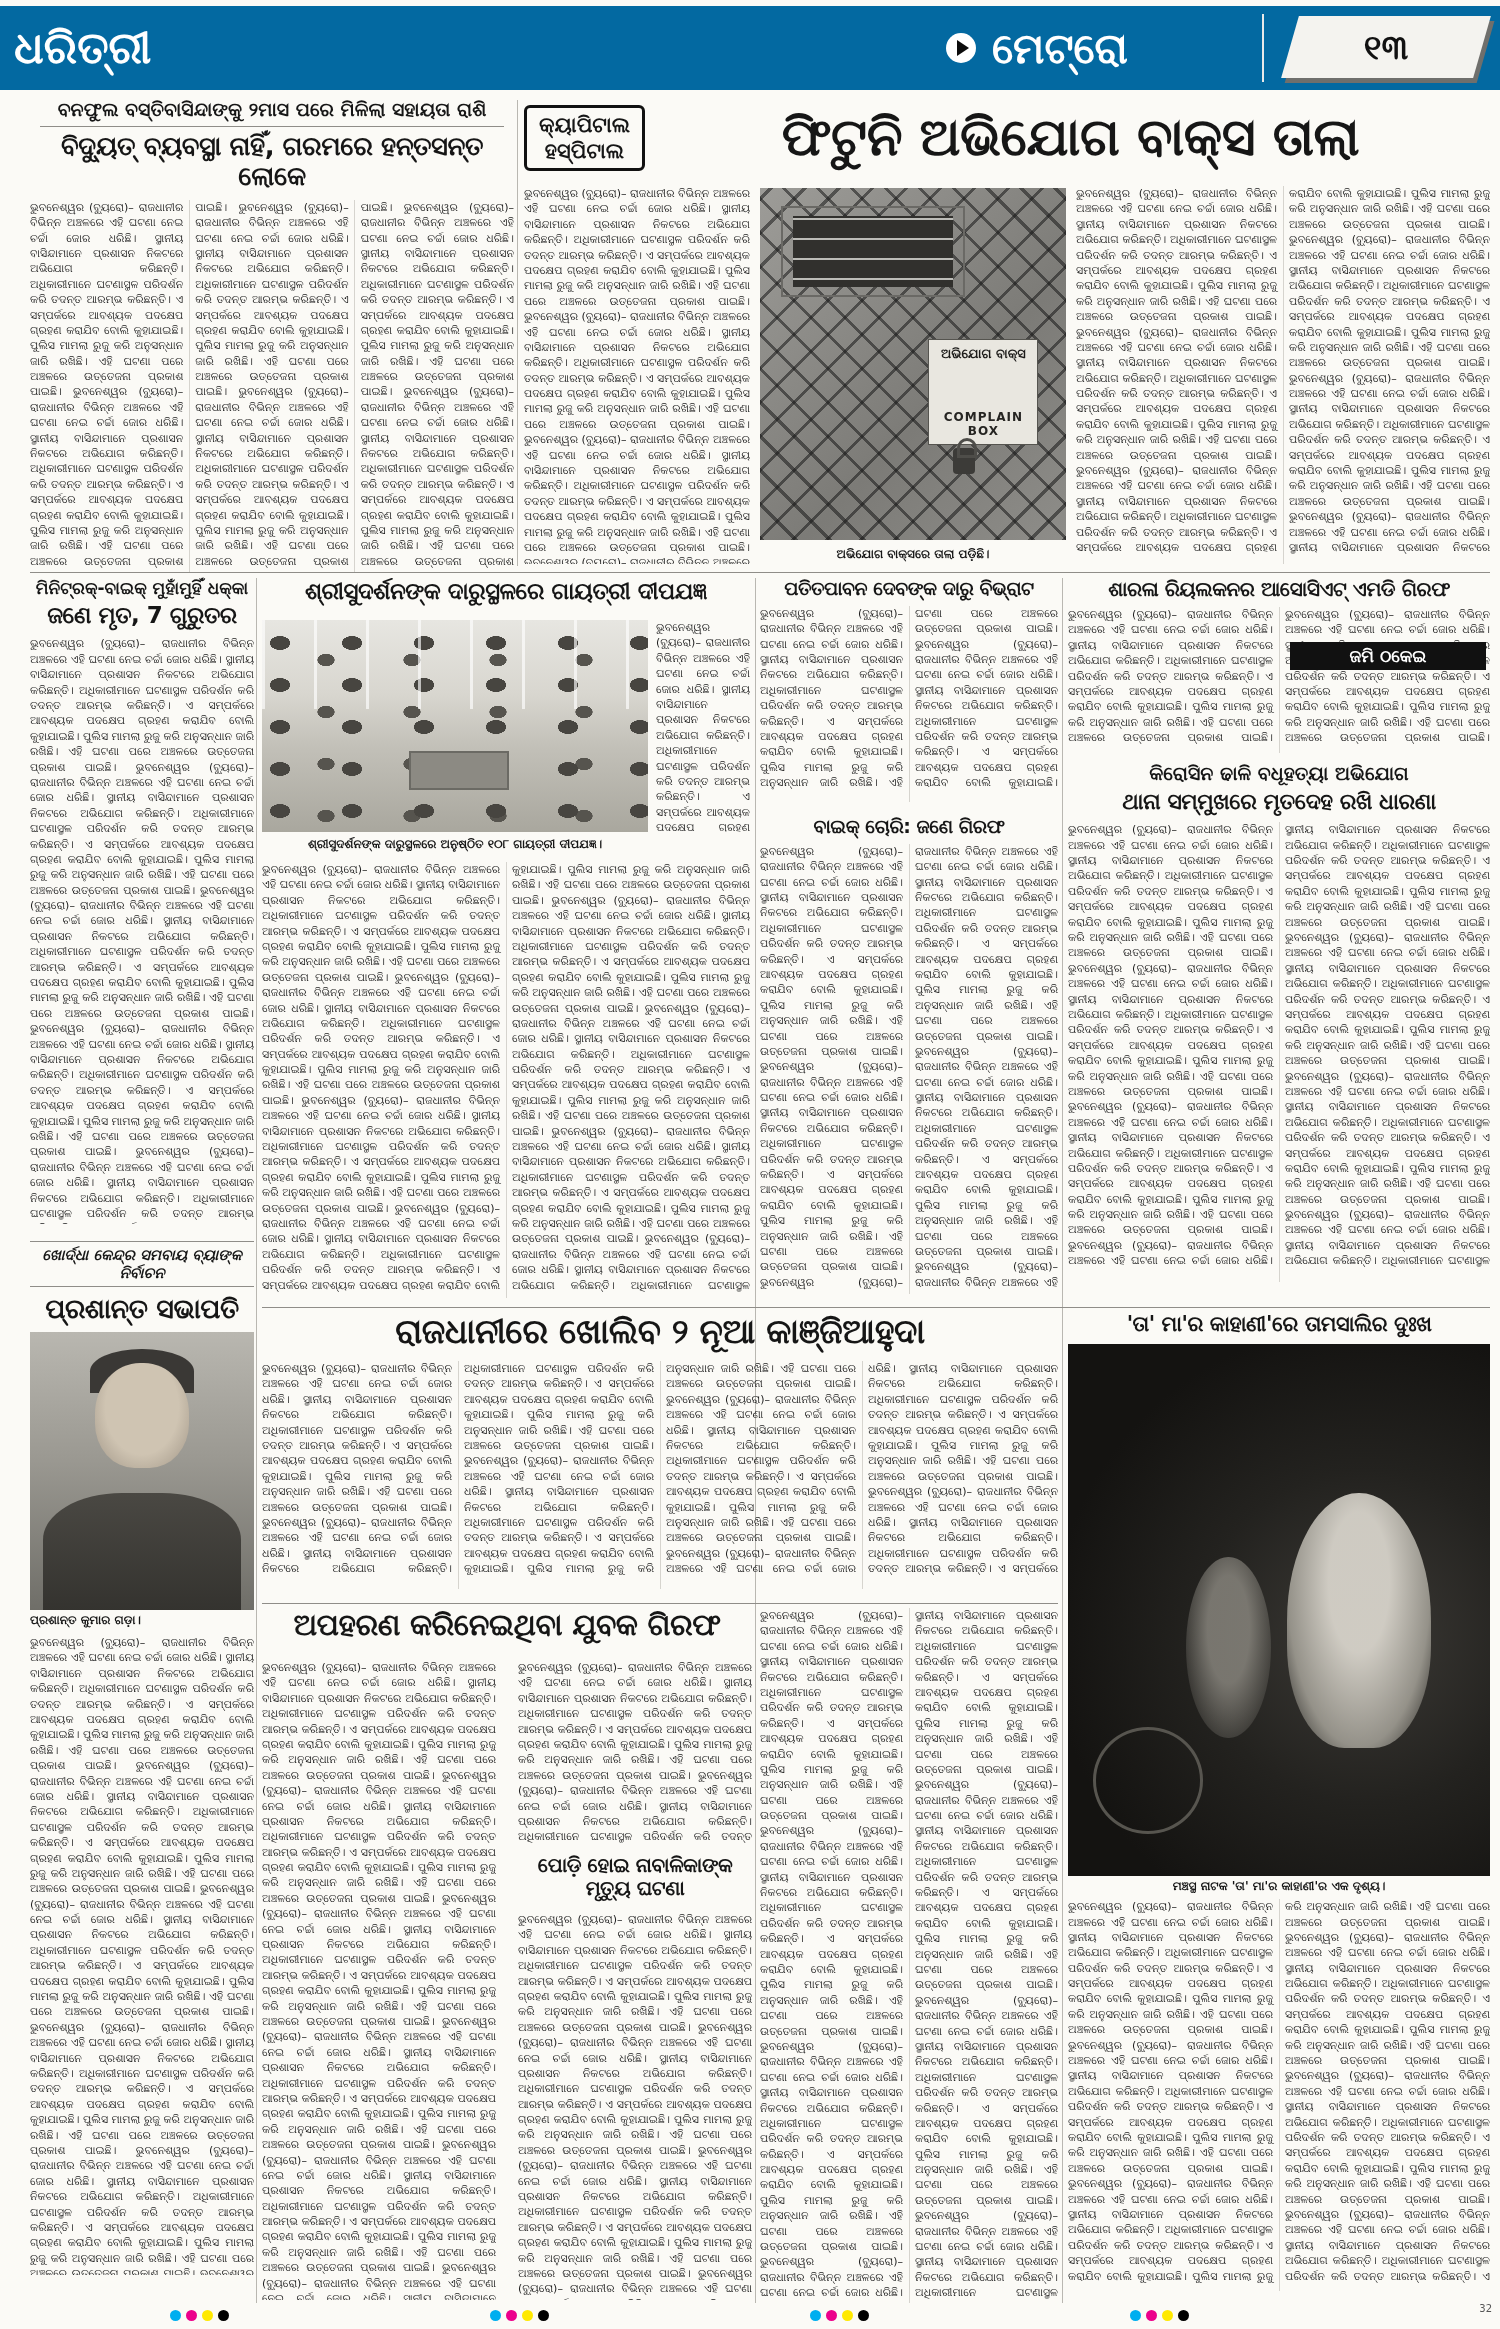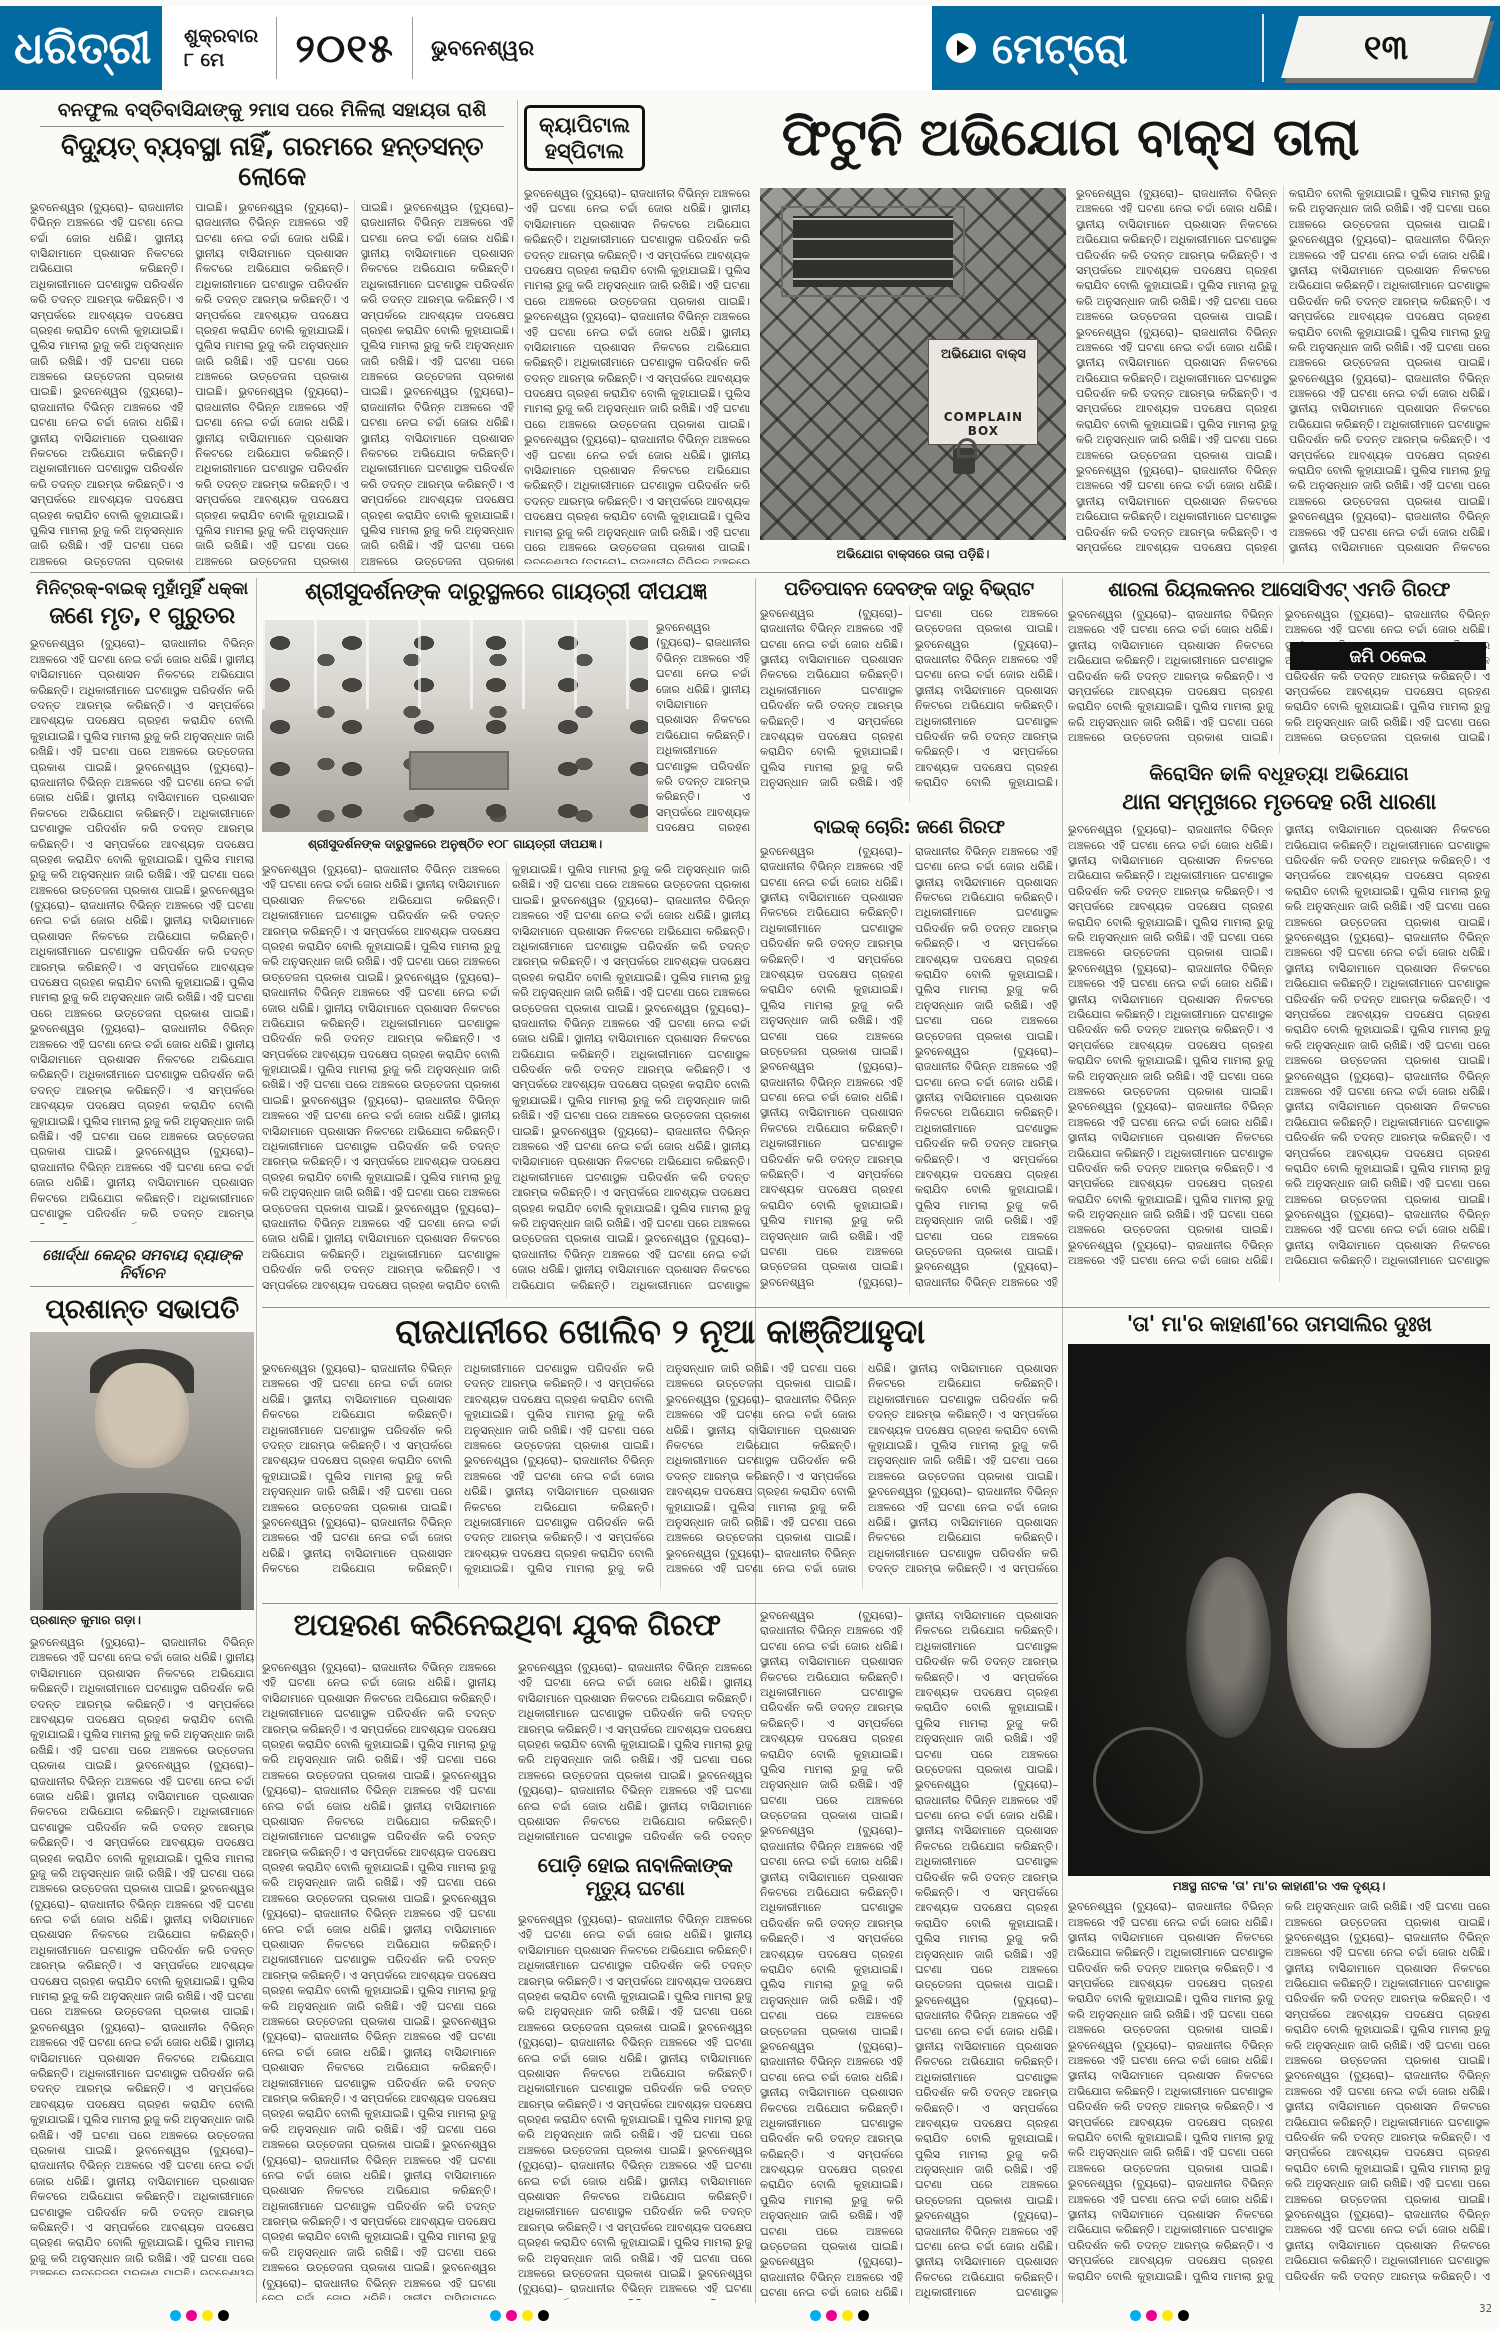--- a/index.html
+++ b/index.html
@@ -77,30 +77,20 @@
   .reg-group { position:absolute; top:2310px; display:flex; }
   .page-mark { position:absolute; top:2303px; right:8px; font-size:10px; color:#555; }
 </style>
 </head>
 <body>
 
 <div class="sheet">
 
   <header class="abs masthead" style="left:0; top:6px; width:1500px; height:84px;">
     <div class="logo">ଧରିତ୍ରୀ</div>
-    <div class="mid-panel">
-      <div class="date-stack">
-        <div>ଶୁକ୍ରବାର</div>
-        <div>୮ ମେ</div>
-      </div>
-      <div class="vdiv"></div>
-      <div class="year">୨୦୧୫</div>
-      <div class="vdiv"></div>
-      <div class="city">ଭୁବନେଶ୍ୱର</div>
-    </div>
     <div class="metro-block">
       <span class="play-icon"></span>
       <span class="section-name">ମେଟ୍ରୋ</span>
     </div>
     <div class="metro-divider"></div>
     <div class="page-ribbon">
       <span>୧୩</span>
     </div>
   </header>
 
@@ -135,21 +125,21 @@
     </figure>
     <figcaption class="caption" style="position:absolute; left:236px; top:446px; width:306px;">ଅଭିଯୋଗ ବାକ୍ସରେ ତାଲା ପଡ଼ିଛି।</figcaption>
 
     <div class="body-text cols-2" style="position:absolute; left:552px; top:88px; width:414px; height:378px;">ଭୁବନେଶ୍ୱର (ବ୍ୟୁରୋ)– ରାଜଧାନୀର ବିଭିନ୍ନ ଅଞ୍ଚଳରେ ଏହି ଘଟଣା ନେଇ ଚର୍ଚ୍ଚା ଜୋର ଧରିଛି। ସ୍ଥାନୀୟ ବାସିନ୍ଦାମାନେ ପ୍ରଶାସନ ନିକଟରେ ଅଭିଯୋଗ କରିଛନ୍ତି। ଅଧିକାରୀମାନେ ଘଟଣାସ୍ଥଳ ପରିଦର୍ଶନ କରି ତଦନ୍ତ ଆରମ୍ଭ କରିଛନ୍ତି। ଏ ସମ୍ପର୍କରେ ଆବଶ୍ୟକ ପଦକ୍ଷେପ ଗ୍ରହଣ କରାଯିବ ବୋଲି କୁହାଯାଇଛି। ପୁଲିସ ମାମଲା ରୁଜୁ କରି ଅନୁସନ୍ଧାନ ଜାରି ରଖିଛି। ଏହି ଘଟଣା ପରେ ଅଞ୍ଚଳରେ ଉତ୍ତେଜନା ପ୍ରକାଶ ପାଇଛି। ଭୁବନେଶ୍ୱର (ବ୍ୟୁରୋ)– ରାଜଧାନୀର ବିଭିନ୍ନ ଅଞ୍ଚଳରେ ଏହି ଘଟଣା ନେଇ ଚର୍ଚ୍ଚା ଜୋର ଧରିଛି। ସ୍ଥାନୀୟ ବାସିନ୍ଦାମାନେ ପ୍ରଶାସନ ନିକଟରେ ଅଭିଯୋଗ କରିଛନ୍ତି। ଅଧିକାରୀମାନେ ଘଟଣାସ୍ଥଳ ପରିଦର୍ଶନ କରି ତଦନ୍ତ ଆରମ୍ଭ କରିଛନ୍ତି। ଏ ସମ୍ପର୍କରେ ଆବଶ୍ୟକ ପଦକ୍ଷେପ ଗ୍ରହଣ କରାଯିବ ବୋଲି କୁହାଯାଇଛି। ପୁଲିସ ମାମଲା ରୁଜୁ କରି ଅନୁସନ୍ଧାନ ଜାରି ରଖିଛି। ଏହି ଘଟଣା ପରେ ଅଞ୍ଚଳରେ ଉତ୍ତେଜନା ପ୍ରକାଶ ପାଇଛି। ଭୁବନେଶ୍ୱର (ବ୍ୟୁରୋ)– ରାଜଧାନୀର ବିଭିନ୍ନ ଅଞ୍ଚଳରେ ଏହି ଘଟଣା ନେଇ ଚର୍ଚ୍ଚା ଜୋର ଧରିଛି। ସ୍ଥାନୀୟ ବାସିନ୍ଦାମାନେ ପ୍ରଶାସନ ନିକଟରେ ଅଭିଯୋଗ କରିଛନ୍ତି। ଅଧିକାରୀମାନେ ଘଟଣାସ୍ଥଳ ପରିଦର୍ଶନ କରି ତଦନ୍ତ ଆରମ୍ଭ କରିଛନ୍ତି। ଏ ସମ୍ପର୍କରେ ଆବଶ୍ୟକ ପଦକ୍ଷେପ ଗ୍ରହଣ କରାଯିବ ବୋଲି କୁହାଯାଇଛି। ପୁଲିସ ମାମଲା ରୁଜୁ କରି ଅନୁସନ୍ଧାନ ଜାରି ରଖିଛି। ଏହି ଘଟଣା ପରେ ଅଞ୍ଚଳରେ ଉତ୍ତେଜନା ପ୍ରକାଶ ପାଇଛି। ଭୁବନେଶ୍ୱର (ବ୍ୟୁରୋ)– ରାଜଧାନୀର ବିଭିନ୍ନ ଅଞ୍ଚଳରେ ଏହି ଘଟଣା ନେଇ ଚର୍ଚ୍ଚା ଜୋର ଧରିଛି। ସ୍ଥାନୀୟ ବାସିନ୍ଦାମାନେ ପ୍ରଶାସନ ନିକଟରେ ଅଭିଯୋଗ କରିଛନ୍ତି। ଅଧିକାରୀମାନେ ଘଟଣାସ୍ଥଳ ପରିଦର୍ଶନ କରି ତଦନ୍ତ ଆରମ୍ଭ କରିଛନ୍ତି। ଏ ସମ୍ପର୍କରେ ଆବଶ୍ୟକ ପଦକ୍ଷେପ ଗ୍ରହଣ କରାଯିବ ବୋଲି କୁହାଯାଇଛି। ପୁଲିସ ମାମଲା ରୁଜୁ କରି ଅନୁସନ୍ଧାନ ଜାରି ରଖିଛି। ଏହି ଘଟଣା ପରେ ଅଞ୍ଚଳରେ ଉତ୍ତେଜନା ପ୍ରକାଶ ପାଇଛି। ଭୁବନେଶ୍ୱର (ବ୍ୟୁରୋ)– ରାଜଧାନୀର ବିଭିନ୍ନ ଅଞ୍ଚଳରେ ଏହି ଘଟଣା ନେଇ ଚର୍ଚ୍ଚା ଜୋର ଧରିଛି। ସ୍ଥାନୀୟ ବାସିନ୍ଦାମାନେ ପ୍ରଶାସନ ନିକଟରେ ଅଭିଯୋଗ କରିଛନ୍ତି। ଅଧିକାରୀମାନେ ଘଟଣାସ୍ଥଳ ପରିଦର୍ଶନ କରି ତଦନ୍ତ ଆରମ୍ଭ କରିଛନ୍ତି। ଏ ସମ୍ପର୍କରେ ଆବଶ୍ୟକ ପଦକ୍ଷେପ ଗ୍ରହଣ କରାଯିବ ବୋଲି କୁହାଯାଇଛି। ପୁଲିସ ମାମଲା ରୁଜୁ କରି ଅନୁସନ୍ଧାନ ଜାରି ରଖିଛି। ଏହି ଘଟଣା ପରେ ଅଞ୍ଚଳରେ ଉତ୍ତେଜନା ପ୍ରକାଶ ପାଇଛି। ଭୁବନେଶ୍ୱର (ବ୍ୟୁରୋ)– ରାଜଧାନୀର ବିଭିନ୍ନ ଅଞ୍ଚଳରେ ଏହି ଘଟଣା ନେଇ ଚର୍ଚ୍ଚା ଜୋର ଧରିଛି। ସ୍ଥାନୀୟ ବାସିନ୍ଦାମାନେ ପ୍ରଶାସନ ନିକଟରେ ଅଭିଯୋଗ କରିଛନ୍ତି। ଅଧିକାରୀମାନେ ଘଟଣାସ୍ଥଳ ପରିଦର୍ଶନ କରି ତଦନ୍ତ ଆରମ୍ଭ କରିଛନ୍ତି। ଏ ସମ୍ପର୍କରେ ଆବଶ୍ୟକ ପଦକ୍ଷେପ ଗ୍ରହଣ କରାଯିବ ବୋଲି କୁହାଯାଇଛି। ପୁଲିସ ମାମଲା ରୁଜୁ କରି ଅନୁସନ୍ଧାନ ଜାରି ରଖିଛି। ଏହି ଘଟଣା ପରେ ଅଞ୍ଚଳରେ ଉତ୍ତେଜନା ପ୍ରକାଶ ପାଇଛି। ଭୁବନେଶ୍ୱର (ବ୍ୟୁରୋ)– ରାଜଧାନୀର ବିଭିନ୍ନ ଅଞ୍ଚଳରେ ଏହି ଘଟଣା ନେଇ ଚର୍ଚ୍ଚା ଜୋର ଧରିଛି। ସ୍ଥାନୀୟ ବାସିନ୍ଦାମାନେ ପ୍ରଶାସନ ନିକଟରେ ଅଭିଯୋଗ କରିଛନ୍ତି। ଅଧିକାରୀମାନେ ଘଟଣାସ୍ଥଳ ପରିଦର୍ଶନ କରି ତଦନ୍ତ ଆରମ୍ଭ କରିଛନ୍ତି। ଏ ସମ୍ପର୍କରେ ଆବଶ୍ୟକ ପଦକ୍ଷେପ ଗ୍ରହଣ କରାଯିବ ବୋଲି କୁହାଯାଇଛି। ପୁଲିସ ମାମଲା ରୁଜୁ କରି ଅନୁସନ୍ଧାନ ଜାରି ରଖିଛି। ଏହି ଘଟଣା ପରେ ଅଞ୍ଚଳରେ ଉତ୍ତେଜନା ପ୍ରକାଶ ପାଇଛି। ଭୁବନେଶ୍ୱର (ବ୍ୟୁରୋ)– ରାଜଧାନୀର ବିଭିନ୍ନ ଅଞ୍ଚଳରେ ଏହି ଘଟଣା ନେଇ ଚର୍ଚ୍ଚା ଜୋର ଧରିଛି। ସ୍ଥାନୀୟ ବାସିନ୍ଦାମାନେ ପ୍ରଶାସନ ନିକଟରେ ଅଭିଯୋଗ କରିଛନ୍ତି। ଅଧିକାରୀମାନେ ଘଟଣାସ୍ଥଳ ପରିଦର୍ଶନ କରି ତଦନ୍ତ ଆରମ୍ଭ କରିଛନ୍ତି। ଏ ସମ୍ପର୍କରେ ଆବଶ୍ୟକ ପଦକ୍ଷେପ ଗ୍ରହଣ କରାଯିବ ବୋଲି କୁହାଯାଇଛି। ପୁଲିସ ମାମଲା ରୁଜୁ କରି ଅନୁସନ୍ଧାନ ଜାରି ରଖିଛି। ଏହି ଘଟଣା ପରେ ଅଞ୍ଚଳରେ ଉତ୍ତେଜନା ପ୍ରକାଶ ପାଇଛି। ଭୁବନେଶ୍ୱର (ବ୍ୟୁରୋ)– ରାଜଧାନୀର ବିଭିନ୍ନ ଅଞ୍ଚଳରେ ଏହି ଘଟଣା ନେଇ ଚର୍ଚ୍ଚା ଜୋର ଧରିଛି। ସ୍ଥାନୀୟ ବାସିନ୍ଦାମାନେ ପ୍ରଶାସନ ନିକଟରେ ଅଭିଯୋଗ କରିଛନ୍ତି। ଅଧିକାରୀମାନେ ଘଟଣାସ୍ଥଳ ପରିଦର୍ଶନ କରି ତଦନ୍ତ ଆରମ୍ଭ କରିଛନ୍ତି। ଏ ସମ୍ପର୍କରେ ଆବଶ୍ୟକ ପଦକ୍ଷେପ ଗ୍ରହଣ କରାଯିବ ବୋଲି କୁହାଯାଇଛି। ପୁଲିସ ମାମଲା ରୁଜୁ କରି ଅନୁସନ୍ଧାନ ଜାରି ରଖିଛି। ଏହି ଘଟଣା ପରେ ଅଞ୍ଚଳରେ ଉତ୍ତେଜନା ପ୍ରକାଶ ପାଇଛି। ଭୁବନେଶ୍ୱର (ବ୍ୟୁରୋ)– ରାଜଧାନୀର ବିଭିନ୍ନ ଅଞ୍ଚଳରେ ଏହି ଘଟଣା ନେଇ ଚର୍ଚ୍ଚା ଜୋର ଧରିଛି। ସ୍ଥାନୀୟ ବାସିନ୍ଦାମାନେ ପ୍ରଶାସନ ନିକଟରେ ଅଭିଯୋଗ କରିଛନ୍ତି। ଅଧିକାରୀମାନେ ଘଟଣାସ୍ଥଳ ପରିଦର୍ଶନ କରି ତଦନ୍ତ ଆରମ୍ଭ କରିଛନ୍ତି। ଏ ସମ୍ପର୍କରେ ଆବଶ୍ୟକ ପଦକ୍ଷେପ ଗ୍ରହଣ କରାଯିବ ବୋଲି କୁହାଯାଇଛି। ପୁଲିସ ମାମଲା ରୁଜୁ କରି ଅନୁସନ୍ଧାନ ଜାରି ରଖିଛି। ଏହି ଘଟଣା ପରେ ଅଞ୍ଚଳରେ ଉତ୍ତେଜନା ପ୍ରକାଶ ପାଇଛି।</div>
   </section>
 
   <div class="abs rule-h" style="left:30px; top:572px; width:1460px;"></div>
 
   <section class="abs" style="left:30px; top:578px; width:224px; height:660px;">
     <div class="kicker" style="font-size:17px;">ମିନିଟ୍ରକ୍-ବାଇକ୍ ମୁହାଁମୁହିଁ ଧକ୍କା</div>
-    <h2 class="headline" style="font-size:23px; margin:4px 0 8px;">ଜଣେ ମୃତ, ୧ ଗୁରୁତର</h2>
+    <h2 class="headline" style="font-size:23px; margin:4px 0 8px;">ଜଣେ ମୃତ, 7 ଗୁରୁତର</h2>
     <div class="body-text" style="height:588px;">ଭୁବନେଶ୍ୱର (ବ୍ୟୁରୋ)– ରାଜଧାନୀର ବିଭିନ୍ନ ଅଞ୍ଚଳରେ ଏହି ଘଟଣା ନେଇ ଚର୍ଚ୍ଚା ଜୋର ଧରିଛି। ସ୍ଥାନୀୟ ବାସିନ୍ଦାମାନେ ପ୍ରଶାସନ ନିକଟରେ ଅଭିଯୋଗ କରିଛନ୍ତି। ଅଧିକାରୀମାନେ ଘଟଣାସ୍ଥଳ ପରିଦର୍ଶନ କରି ତଦନ୍ତ ଆରମ୍ଭ କରିଛନ୍ତି। ଏ ସମ୍ପର୍କରେ ଆବଶ୍ୟକ ପଦକ୍ଷେପ ଗ୍ରହଣ କରାଯିବ ବୋଲି କୁହାଯାଇଛି। ପୁଲିସ ମାମଲା ରୁଜୁ କରି ଅନୁସନ୍ଧାନ ଜାରି ରଖିଛି। ଏହି ଘଟଣା ପରେ ଅଞ୍ଚଳରେ ଉତ୍ତେଜନା ପ୍ରକାଶ ପାଇଛି। ଭୁବନେଶ୍ୱର (ବ୍ୟୁରୋ)– ରାଜଧାନୀର ବିଭିନ୍ନ ଅଞ୍ଚଳରେ ଏହି ଘଟଣା ନେଇ ଚର୍ଚ୍ଚା ଜୋର ଧରିଛି। ସ୍ଥାନୀୟ ବାସିନ୍ଦାମାନେ ପ୍ରଶାସନ ନିକଟରେ ଅଭିଯୋଗ କରିଛନ୍ତି। ଅଧିକାରୀମାନେ ଘଟଣାସ୍ଥଳ ପରିଦର୍ଶନ କରି ତଦନ୍ତ ଆରମ୍ଭ କରିଛନ୍ତି। ଏ ସମ୍ପର୍କରେ ଆବଶ୍ୟକ ପଦକ୍ଷେପ ଗ୍ରହଣ କରାଯିବ ବୋଲି କୁହାଯାଇଛି। ପୁଲିସ ମାମଲା ରୁଜୁ କରି ଅନୁସନ୍ଧାନ ଜାରି ରଖିଛି। ଏହି ଘଟଣା ପରେ ଅଞ୍ଚଳରେ ଉତ୍ତେଜନା ପ୍ରକାଶ ପାଇଛି। ଭୁବନେଶ୍ୱର (ବ୍ୟୁରୋ)– ରାଜଧାନୀର ବିଭିନ୍ନ ଅଞ୍ଚଳରେ ଏହି ଘଟଣା ନେଇ ଚର୍ଚ୍ଚା ଜୋର ଧରିଛି। ସ୍ଥାନୀୟ ବାସିନ୍ଦାମାନେ ପ୍ରଶାସନ ନିକଟରେ ଅଭିଯୋଗ କରିଛନ୍ତି। ଅଧିକାରୀମାନେ ଘଟଣାସ୍ଥଳ ପରିଦର୍ଶନ କରି ତଦନ୍ତ ଆରମ୍ଭ କରିଛନ୍ତି। ଏ ସମ୍ପର୍କରେ ଆବଶ୍ୟକ ପଦକ୍ଷେପ ଗ୍ରହଣ କରାଯିବ ବୋଲି କୁହାଯାଇଛି। ପୁଲିସ ମାମଲା ରୁଜୁ କରି ଅନୁସନ୍ଧାନ ଜାରି ରଖିଛି। ଏହି ଘଟଣା ପରେ ଅଞ୍ଚଳରେ ଉତ୍ତେଜନା ପ୍ରକାଶ ପାଇଛି। ଭୁବନେଶ୍ୱର (ବ୍ୟୁରୋ)– ରାଜଧାନୀର ବିଭିନ୍ନ ଅଞ୍ଚଳରେ ଏହି ଘଟଣା ନେଇ ଚର୍ଚ୍ଚା ଜୋର ଧରିଛି। ସ୍ଥାନୀୟ ବାସିନ୍ଦାମାନେ ପ୍ରଶାସନ ନିକଟରେ ଅଭିଯୋଗ କରିଛନ୍ତି। ଅଧିକାରୀମାନେ ଘଟଣାସ୍ଥଳ ପରିଦର୍ଶନ କରି ତଦନ୍ତ ଆରମ୍ଭ କରିଛନ୍ତି। ଏ ସମ୍ପର୍କରେ ଆବଶ୍ୟକ ପଦକ୍ଷେପ ଗ୍ରହଣ କରାଯିବ ବୋଲି କୁହାଯାଇଛି। ପୁଲିସ ମାମଲା ରୁଜୁ କରି ଅନୁସନ୍ଧାନ ଜାରି ରଖିଛି। ଏହି ଘଟଣା ପରେ ଅଞ୍ଚଳରେ ଉତ୍ତେଜନା ପ୍ରକାଶ ପାଇଛି। ଭୁବନେଶ୍ୱର (ବ୍ୟୁରୋ)– ରାଜଧାନୀର ବିଭିନ୍ନ ଅଞ୍ଚଳରେ ଏହି ଘଟଣା ନେଇ ଚର୍ଚ୍ଚା ଜୋର ଧରିଛି। ସ୍ଥାନୀୟ ବାସିନ୍ଦାମାନେ ପ୍ରଶାସନ ନିକଟରେ ଅଭିଯୋଗ କରିଛନ୍ତି। ଅଧିକାରୀମାନେ ଘଟଣାସ୍ଥଳ ପରିଦର୍ଶନ କରି ତଦନ୍ତ ଆରମ୍ଭ କରିଛନ୍ତି। ଏ ସମ୍ପର୍କରେ ଆବଶ୍ୟକ ପଦକ୍ଷେପ ଗ୍ରହଣ କରାଯିବ ବୋଲି କୁହାଯାଇଛି। ପୁଲିସ ମାମଲା ରୁଜୁ କରି ଅନୁସନ୍ଧାନ ଜାରି ରଖିଛି। ଏହି ଘଟଣା ପରେ ଅଞ୍ଚଳରେ ଉତ୍ତେଜନା ପ୍ରକାଶ ପାଇଛି। ଭୁବନେଶ୍ୱର (ବ୍ୟୁରୋ)– ରାଜଧାନୀର ବିଭିନ୍ନ ଅଞ୍ଚଳରେ ଏହି ଘଟଣା ନେଇ ଚର୍ଚ୍ଚା ଜୋର ଧରିଛି। ସ୍ଥାନୀୟ ବାସିନ୍ଦାମାନେ ପ୍ରଶାସନ ନିକଟରେ ଅଭିଯୋଗ କରିଛନ୍ତି। ଅଧିକାରୀମାନେ ଘଟଣାସ୍ଥଳ ପରିଦର୍ଶନ କରି ତଦନ୍ତ ଆରମ୍ଭ କରିଛନ୍ତି। ଏ ସମ୍ପର୍କରେ ଆବଶ୍ୟକ ପଦକ୍ଷେପ ଗ୍ରହଣ କରାଯିବ ବୋଲି କୁହାଯାଇଛି। ପୁଲିସ ମାମଲା ରୁଜୁ କରି ଅନୁସନ୍ଧାନ ଜାରି ରଖିଛି। ଏହି ଘଟଣା ପରେ ଅଞ୍ଚଳରେ ଉତ୍ତେଜନା ପ୍ରକାଶ ପାଇଛି। ଭୁବନେଶ୍ୱର (ବ୍ୟୁରୋ)– ରାଜଧାନୀର ବିଭିନ୍ନ ଅଞ୍ଚଳରେ ଏହି ଘଟଣା ନେଇ ଚର୍ଚ୍ଚା ଜୋର ଧରିଛି। ସ୍ଥାନୀୟ ବାସିନ୍ଦାମାନେ ପ୍ରଶାସନ ନିକଟରେ ଅଭିଯୋଗ କରିଛନ୍ତି। ଅଧିକାରୀମାନେ ଘଟଣାସ୍ଥଳ ପରିଦର୍ଶନ କରି ତଦନ୍ତ ଆରମ୍ଭ କରିଛନ୍ତି। ଏ ସମ୍ପର୍କରେ ଆବଶ୍ୟକ ପଦକ୍ଷେପ ଗ୍ରହଣ କରାଯିବ ବୋଲି କୁହାଯାଇଛି। ପୁଲିସ ମାମଲା ରୁଜୁ କରି ଅନୁସନ୍ଧାନ ଜାରି ରଖିଛି। ଏହି ଘଟଣା ପରେ ଅଞ୍ଚଳରେ ଉତ୍ତେଜନା ପ୍ରକାଶ ପାଇଛି। ଭୁବନେଶ୍ୱର (ବ୍ୟୁରୋ)– ରାଜଧାନୀର ବିଭିନ୍ନ ଅଞ୍ଚଳରେ ଏହି ଘଟଣା ନେଇ ଚର୍ଚ୍ଚା ଜୋର ଧରିଛି। ସ୍ଥାନୀୟ ବାସିନ୍ଦାମାନେ ପ୍ରଶାସନ ନିକଟରେ ଅଭିଯୋଗ କରିଛନ୍ତି। ଅଧିକାରୀମାନେ ଘଟଣାସ୍ଥଳ ପରିଦର୍ଶନ କରି ତଦନ୍ତ ଆରମ୍ଭ କରିଛନ୍ତି। ଏ ସମ୍ପର୍କରେ ଆବଶ୍ୟକ ପଦକ୍ଷେପ ଗ୍ରହଣ କରାଯିବ ବୋଲି କୁହାଯାଇଛି। ପୁଲିସ ମାମଲା ରୁଜୁ କରି ଅନୁସନ୍ଧାନ ଜାରି ରଖିଛି। ଏହି ଘଟଣା ପରେ ଅଞ୍ଚଳରେ ଉତ୍ତେଜନା ପ୍ରକାଶ ପାଇଛି। ଭୁବନେଶ୍ୱର (ବ୍ୟୁରୋ)– ରାଜଧାନୀର ବିଭିନ୍ନ ଅଞ୍ଚଳରେ ଏହି ଘଟଣା ନେଇ ଚର୍ଚ୍ଚା ଜୋର ଧରିଛି। ସ୍ଥାନୀୟ ବାସିନ୍ଦାମାନେ ପ୍ରଶାସନ ନିକଟରେ ଅଭିଯୋଗ କରିଛନ୍ତି। ଅଧିକାରୀମାନେ ଘଟଣାସ୍ଥଳ ପରିଦର୍ଶନ କରି ତଦନ୍ତ ଆରମ୍ଭ କରିଛନ୍ତି। ଏ ସମ୍ପର୍କରେ ଆବଶ୍ୟକ ପଦକ୍ଷେପ ଗ୍ରହଣ କରାଯିବ ବୋଲି କୁହାଯାଇଛି। ପୁଲିସ ମାମଲା ରୁଜୁ କରି ଅନୁସନ୍ଧାନ ଜାରି ରଖିଛି। ଏହି ଘଟଣା ପରେ ଅଞ୍ଚଳରେ ଉତ୍ତେଜନା ପ୍ରକାଶ ପାଇଛି।</div>
   </section>
 
   <div class="abs rule-v" style="left:256px; top:578px; height:1725px;"></div>
 
   <section class="abs" style="left:262px; top:578px; width:488px; height:726px;">
     <h2 class="headline" style="font-size:23px; margin-bottom:8px;">ଶ୍ରୀସୁଦର୍ଶନଙ୍କ ଦାରୁସ୍ଥଳରେ ଗାୟତ୍ରୀ ଦୀପଯଜ୍ଞ</h2>
     <figure class="photo crowd-photo" style="position:absolute; left:0; top:42px; width:386px; height:212px;">
       <div class="tent-stripes"></div>
       <div class="fire-pit"></div>

